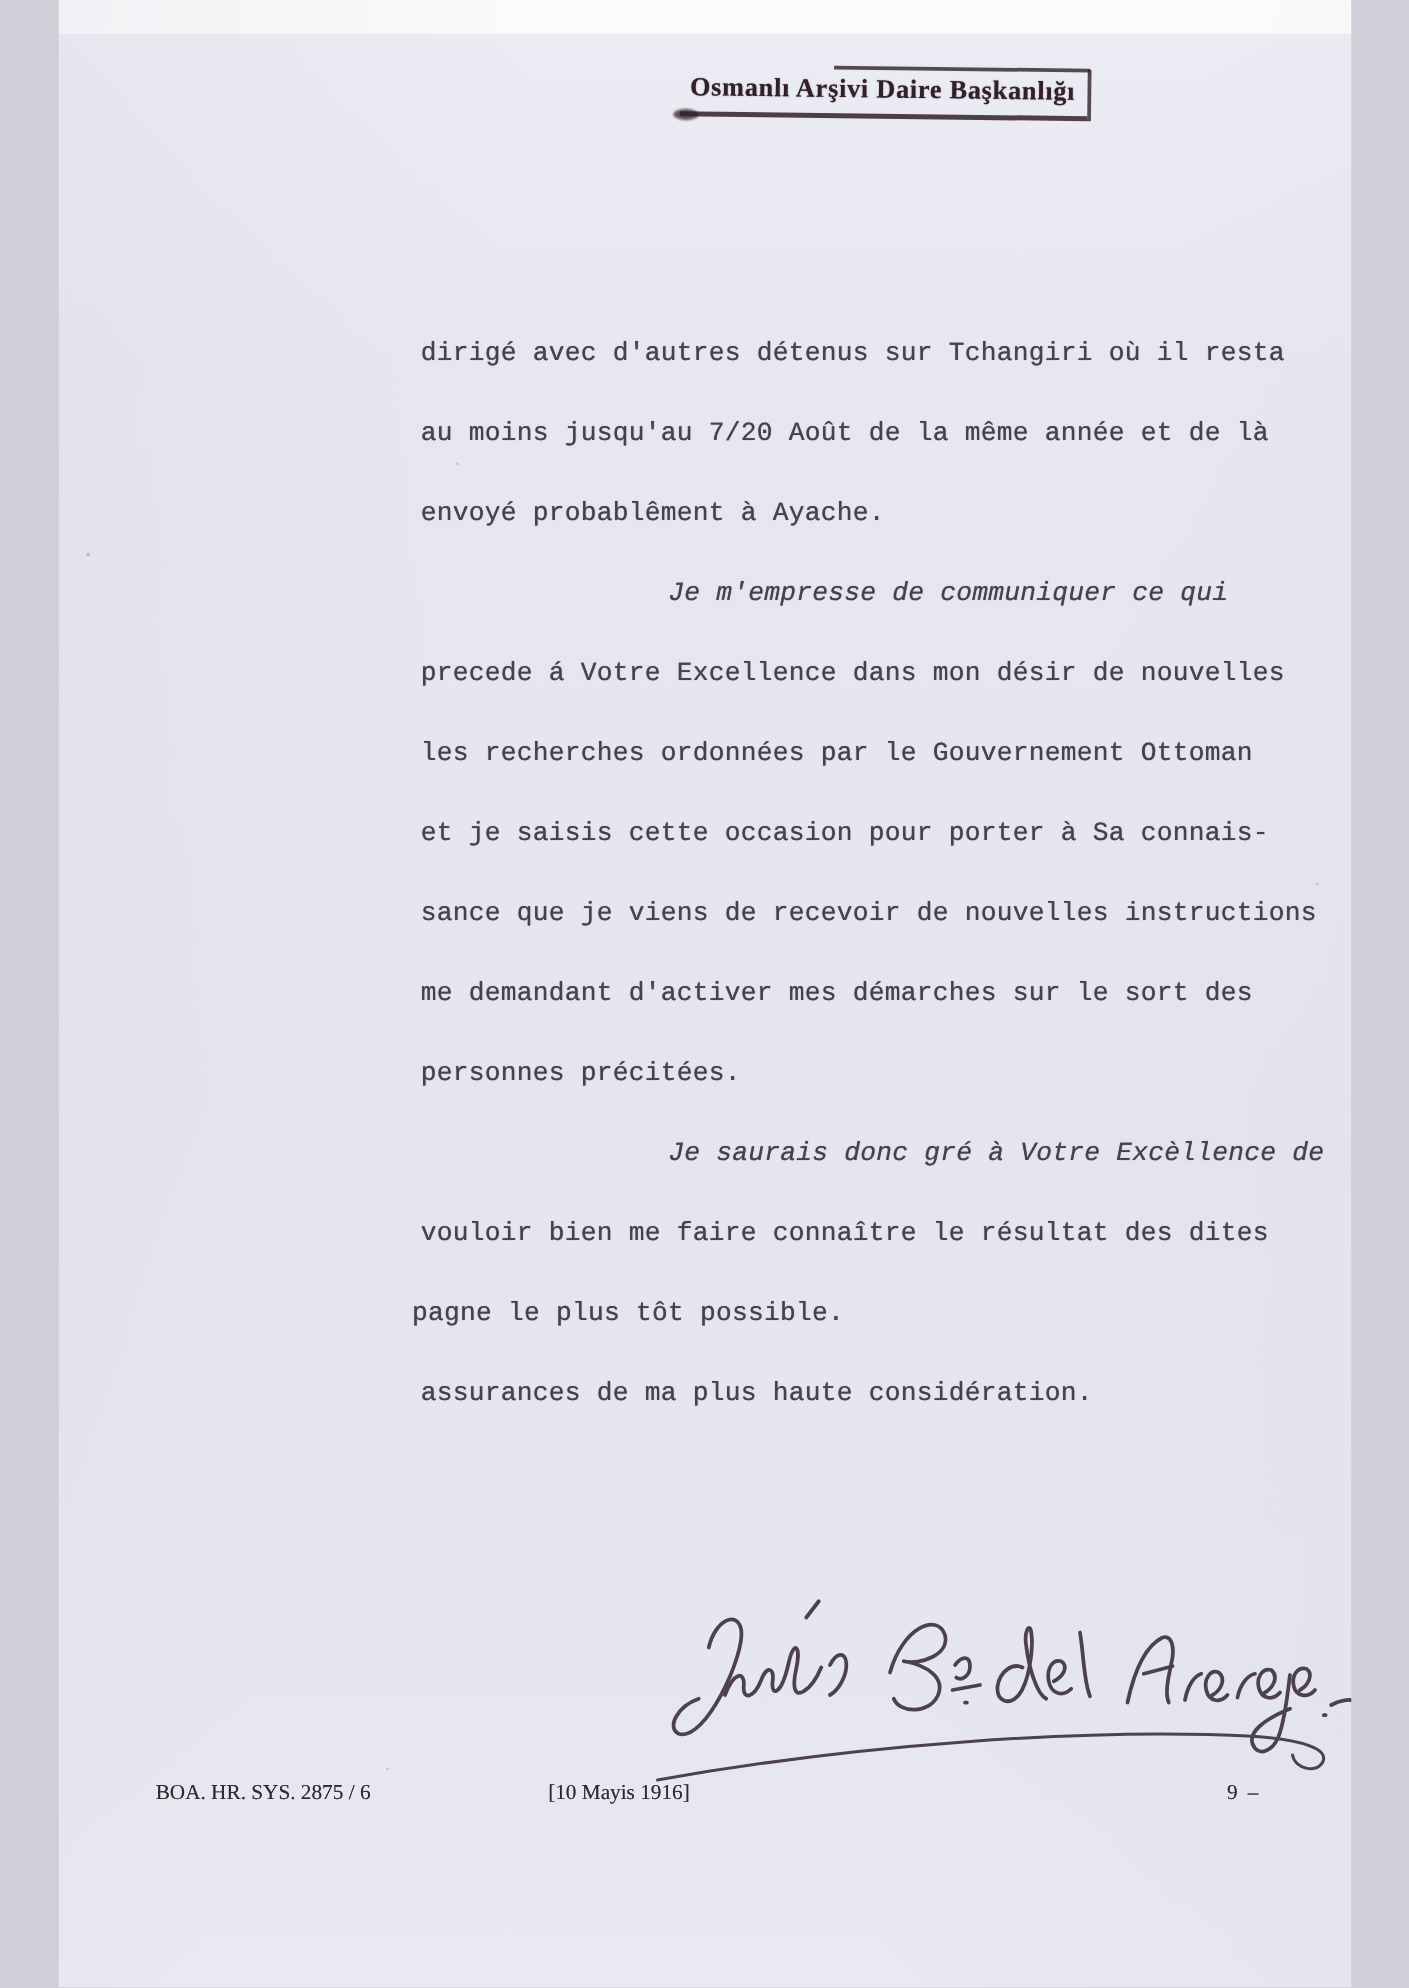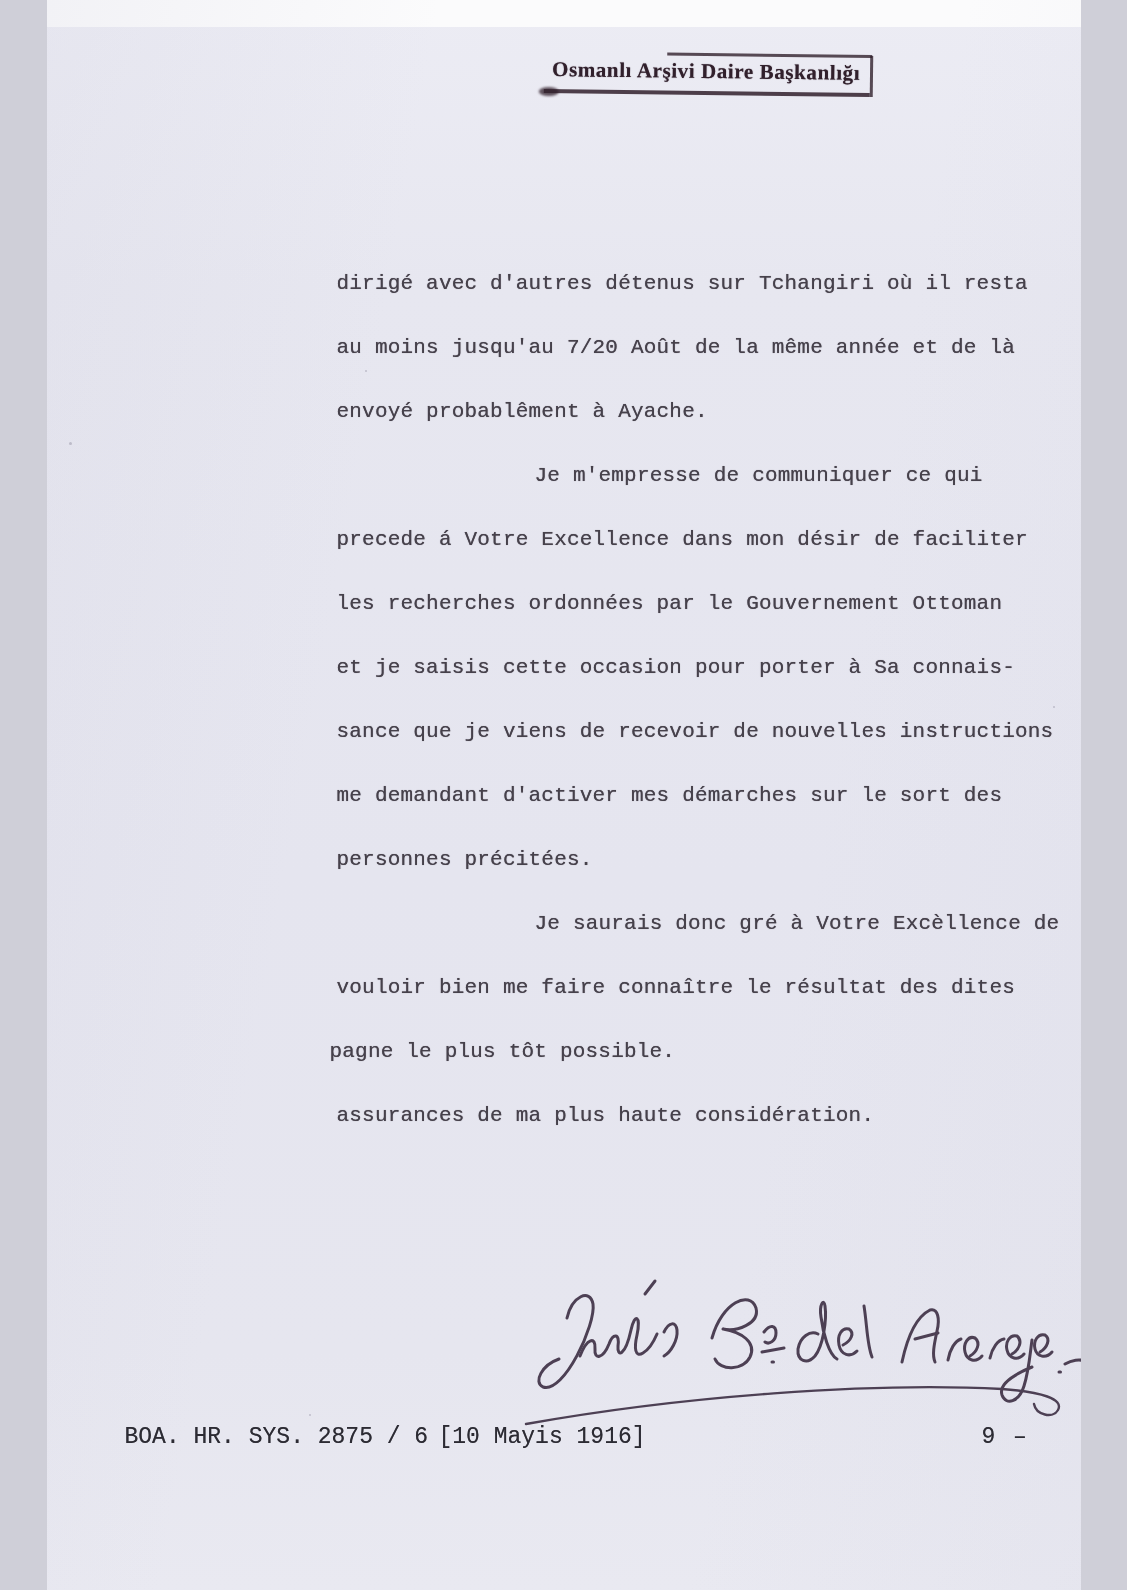--- a/index.html
+++ b/index.html
@@ -52,33 +52,33 @@
   .letter{
     position:absolute;left:290px;top:252px;width:780px;
     color:#46414b;
     font-size:21px;
     letter-spacing:.2px;
     text-shadow:0 0 .7px rgba(70,65,75,.85);
   }
   .tline{
     height:64px;line-height:64px;white-space:nowrap;
   }
-  .tline.indent{padding-left:198px;}
+  .tline.indent{padding-left:198px;font-style:italic;}
   .tline.shift{margin-left:-7px;}
   
   .signature{
     position:absolute;left:465px;top:1272px;width:580px;height:170px;
   }
   .signature svg{display:block;width:100%;height:100%;}
   .sig-stroke{fill:none;stroke:#4d4054;stroke-linecap:round;stroke-linejoin:round;}
   
   .footer{
     position:absolute;left:0;top:1424px;width:100%;height:40px;
-    font-family:Liberation Mono, monospace;
-    font-size:23px;color:#2c2b33;
+    font-family:Liberation Serif, serif;
+    font-size:17px;color:#2c2b33;
     text-shadow:0 0 .5px rgba(44,43,51,.6);
   }
   .footer .ref{position:absolute;left:78px;top:0;white-space:nowrap;}
   .footer .date{position:absolute;left:392px;top:0;white-space:nowrap;}
   .footer .pageno{position:absolute;left:935px;top:0;white-space:nowrap;letter-spacing:2px;}
   
   .speck{position:absolute;border-radius:50%;background:#8f8c9d;opacity:.45;}
 </style>
 </head>
 <body>
@@ -92,21 +92,21 @@
     <span class="right-rule"></span>
     <span class="smudge"></span>
     <span>Osmanlı Arşivi Daire Başkanlığı</span>
   </div>
 
   <div class="letter">
     <div class="tline">dirigé avec d'autres détenus sur Tchangiri où il resta</div>
     <div class="tline">au moins jusqu'au 7/20 Août de la même année et de là</div>
     <div class="tline">envoyé probablêment à Ayache.</div>
     <div class="tline indent">Je m'empresse de communiquer ce qui</div>
-    <div class="tline">precede á Votre Excellence dans mon désir de faciliter</div>
+    <div class="tline">precede á Votre Excellence dans mon désir de nouvelles</div>
     <div class="tline">les recherches ordonnées par le Gouvernement Ottoman</div>
     <div class="tline">et je saisis cette occasion pour porter à Sa connais-</div>
     <div class="tline">sance que je viens de recevoir de nouvelles instructions</div>
     <div class="tline">me demandant d'activer mes démarches sur le sort des</div>
     <div class="tline">personnes précitées.</div>
     <div class="tline indent">Je saurais donc gré à Votre Excèllence de</div>
     <div class="tline">vouloir bien me faire connaître le résultat des dites</div>
     <div class="tline shift">pagne le plus tôt possible.</div>
     <div class="tline">assurances de ma plus haute considération.</div>
   </div>

